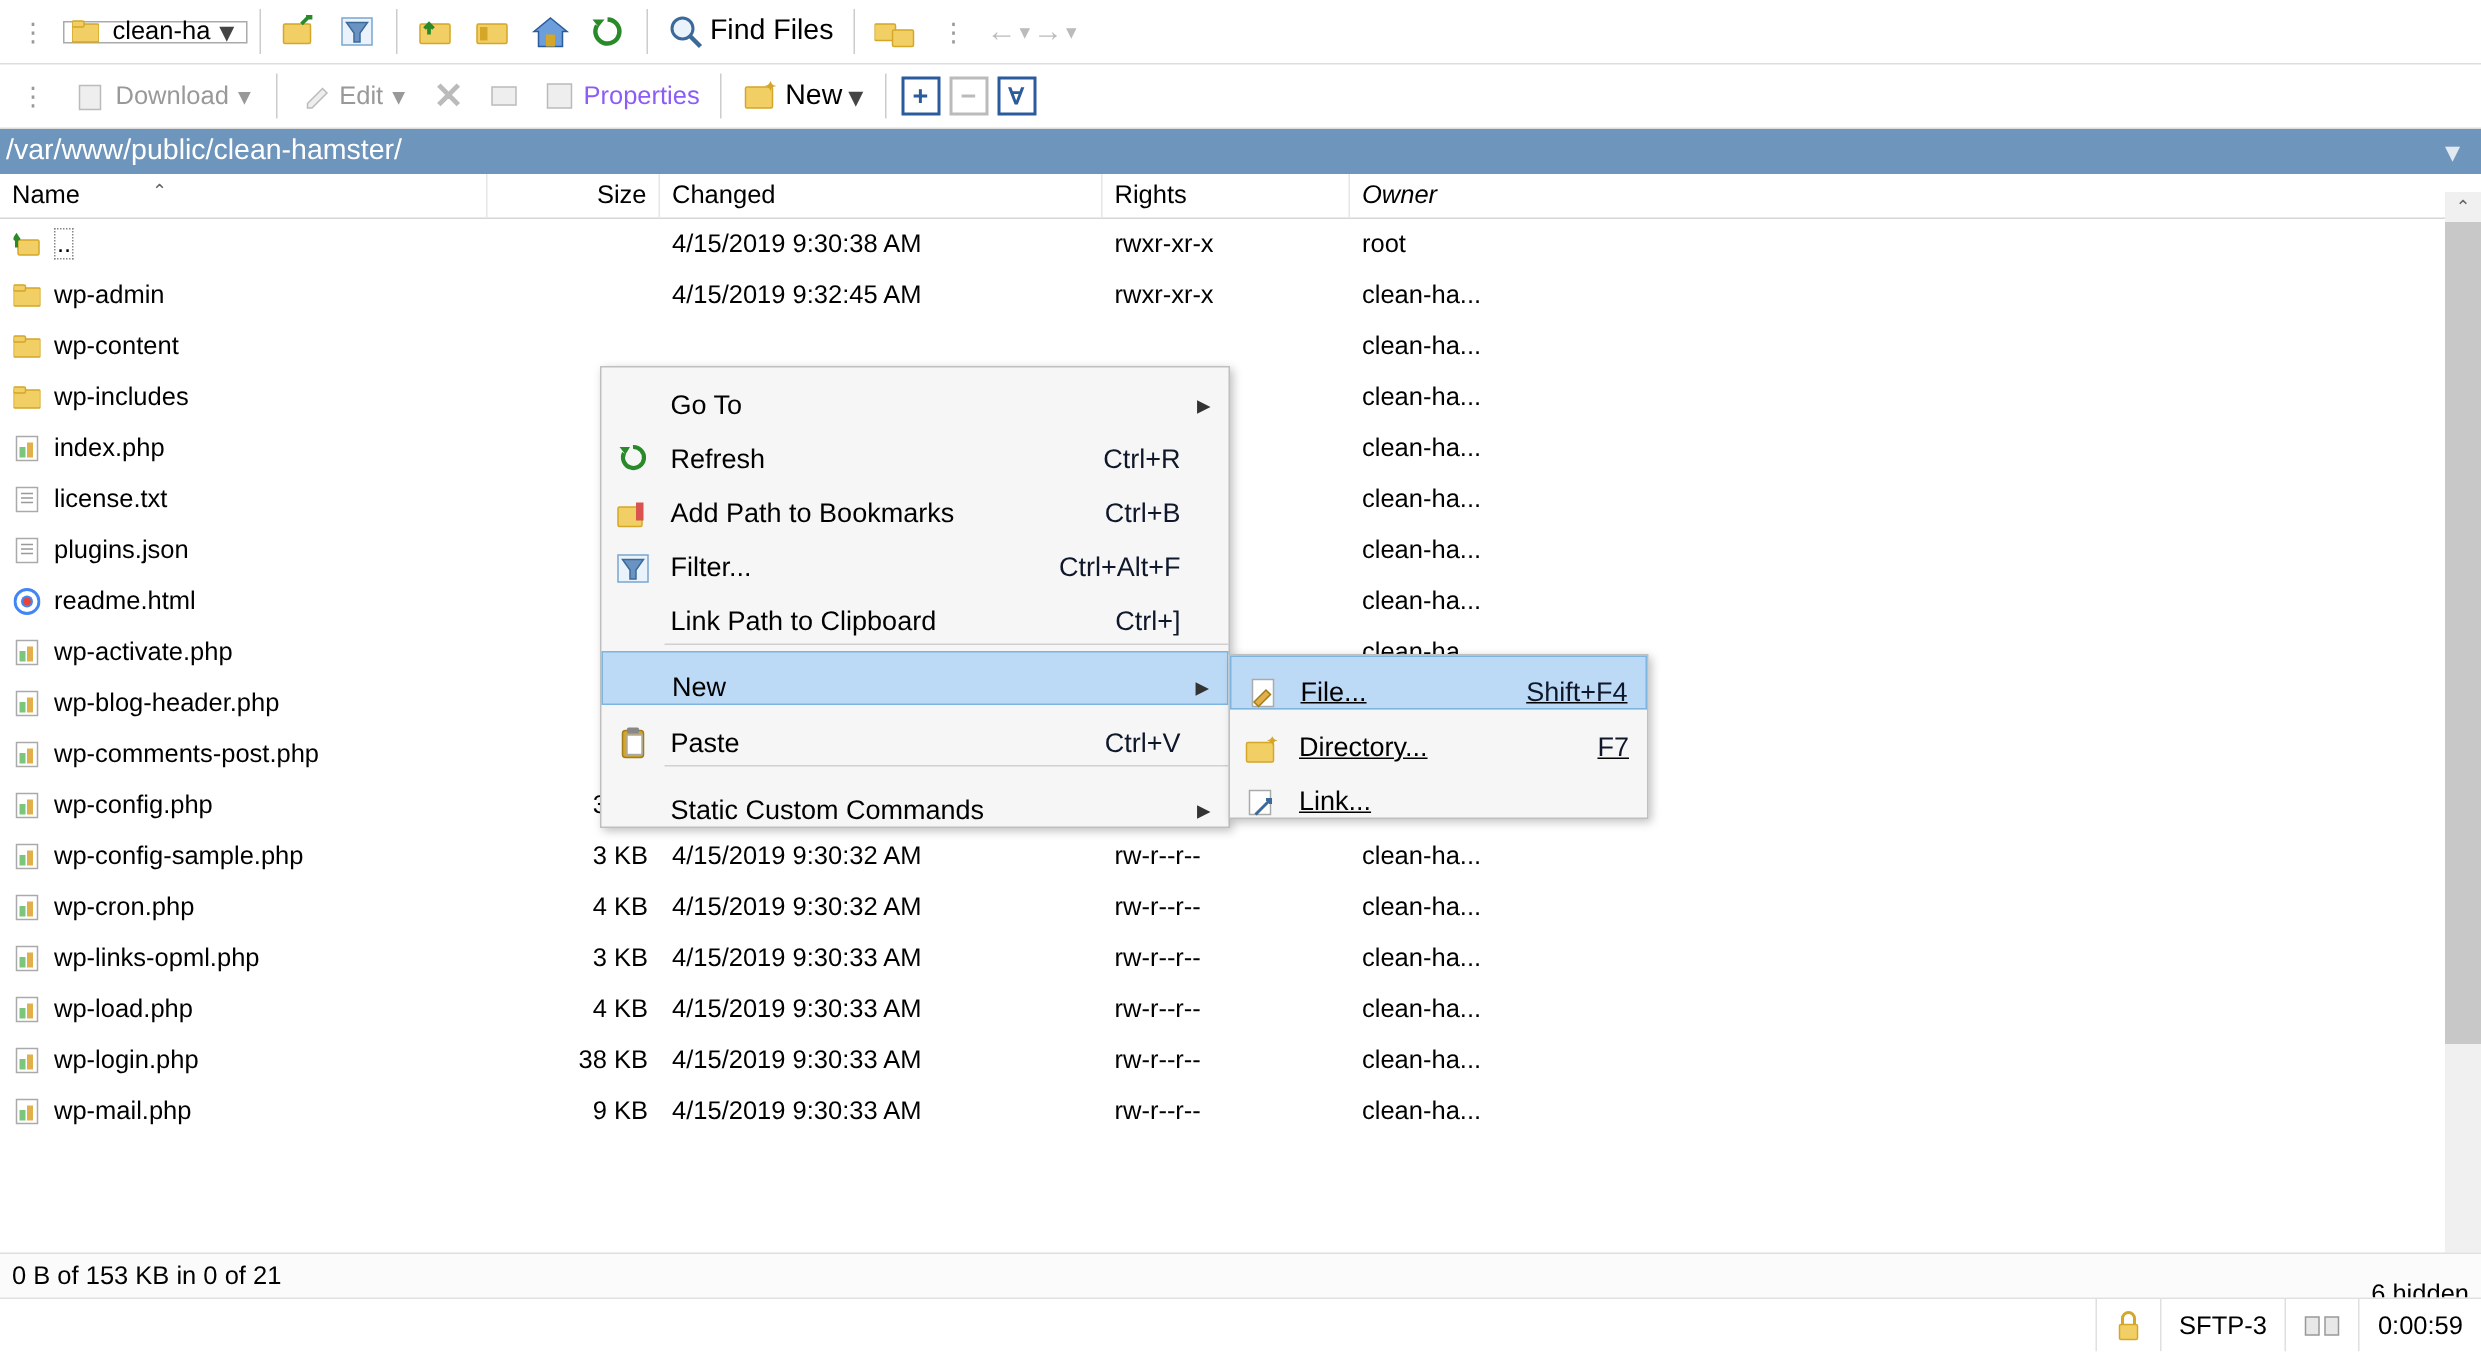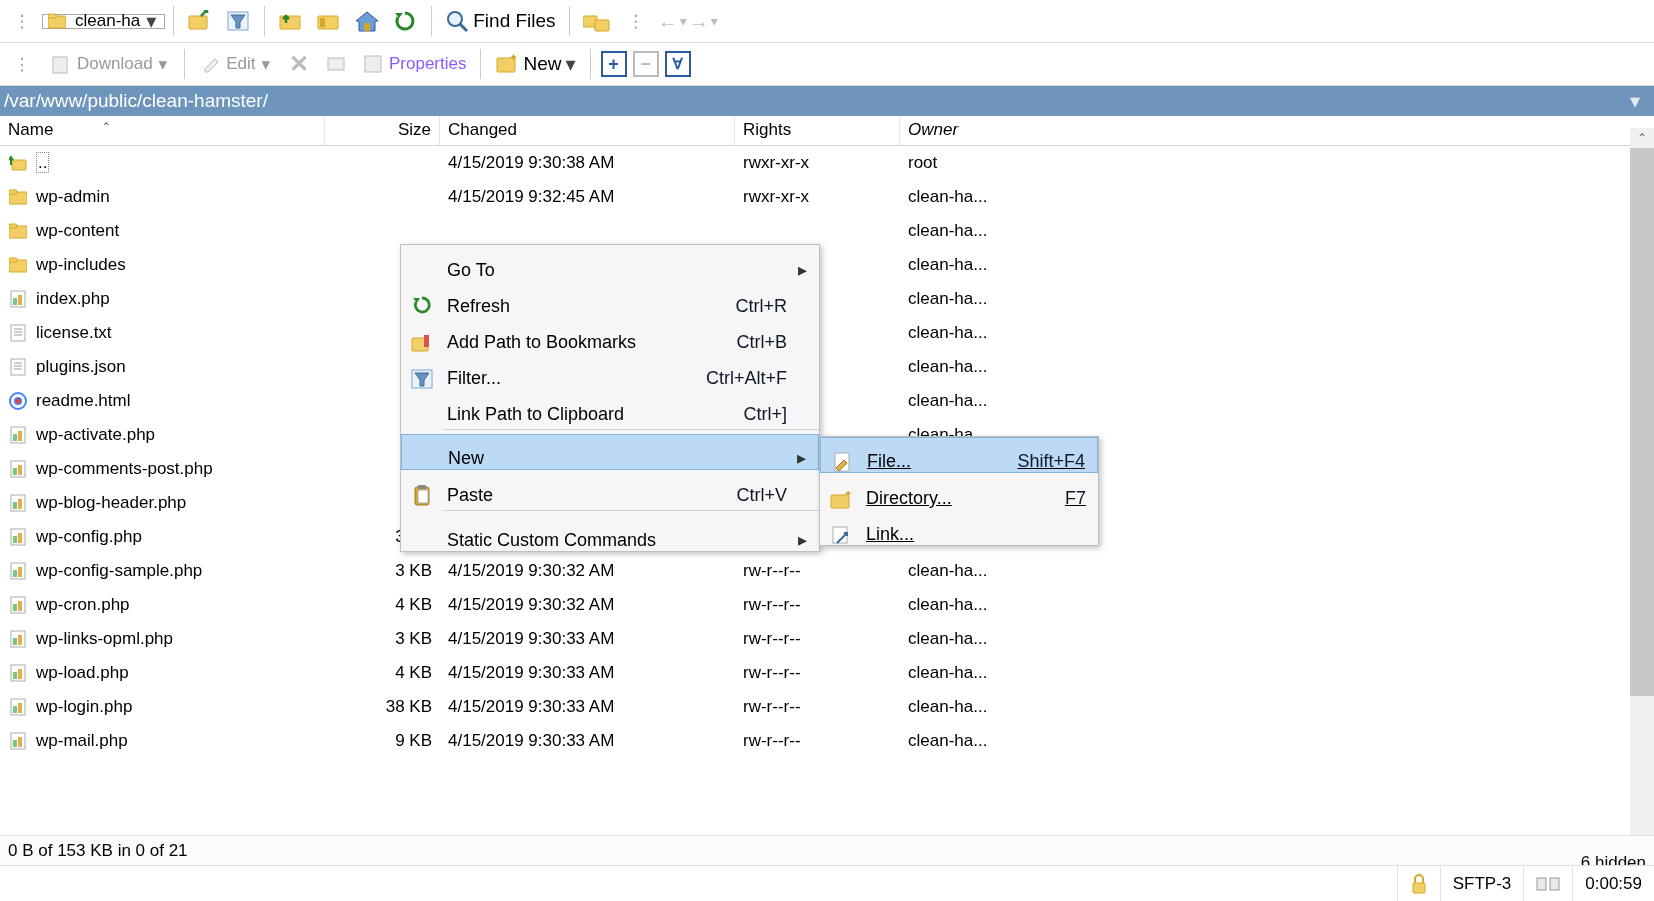--- a/index.html
+++ b/index.html
@@ -364,39 +364,39 @@
     </div>
     <div class="row">
       <div class="cell name">
         <span class="icon-sm">
           <svg width="18" height="18">
             <rect x="2" y="1" width="14" height="16" fill="#fff" stroke="#aaa"></rect>
             <rect x="4" y="8" width="4" height="7" fill="#7bc67b"></rect>
             <rect x="9" y="5" width="4" height="10" fill="#e2b04a"></rect>
           </svg>
         </span>
+        <span>wp-blog-header.php</span>
+      </div>
+      <div class="cell size"></div>
+      <div class="cell changed"></div>
+      <div class="cell rights"></div>
+      <div class="cell owner">clean-ha...</div>
+    </div>
+    <div class="row">
+      <div class="cell name">
+        <span class="icon-sm">
+          <svg width="18" height="18">
+            <rect x="2" y="1" width="14" height="16" fill="#fff" stroke="#aaa"></rect>
+            <rect x="4" y="8" width="4" height="7" fill="#7bc67b"></rect>
+            <rect x="9" y="5" width="4" height="10" fill="#e2b04a"></rect>
+          </svg>
+        </span>
         <span>wp-comments-post.php</span>
       </div>
       <div class="cell size">3</div>
-      <div class="cell changed"></div>
-      <div class="cell rights"></div>
-      <div class="cell owner">clean-ha...</div>
-    </div>
-    <div class="row">
-      <div class="cell name">
-        <span class="icon-sm">
-          <svg width="18" height="18">
-            <rect x="2" y="1" width="14" height="16" fill="#fff" stroke="#aaa"></rect>
-            <rect x="4" y="8" width="4" height="7" fill="#7bc67b"></rect>
-            <rect x="9" y="5" width="4" height="10" fill="#e2b04a"></rect>
-          </svg>
-        </span>
-        <span>wp-blog-header.php</span>
-      </div>
-      <div class="cell size"></div>
       <div class="cell changed"></div>
       <div class="cell rights"></div>
       <div class="cell owner">clean-ha...</div>
     </div>
     <div class="row">
       <div class="cell name">
         <span class="icon-sm">
           <svg width="18" height="18">
             <rect x="2" y="1" width="14" height="16" fill="#fff" stroke="#aaa"></rect>
             <rect x="4" y="8" width="4" height="7" fill="#7bc67b"></rect>

